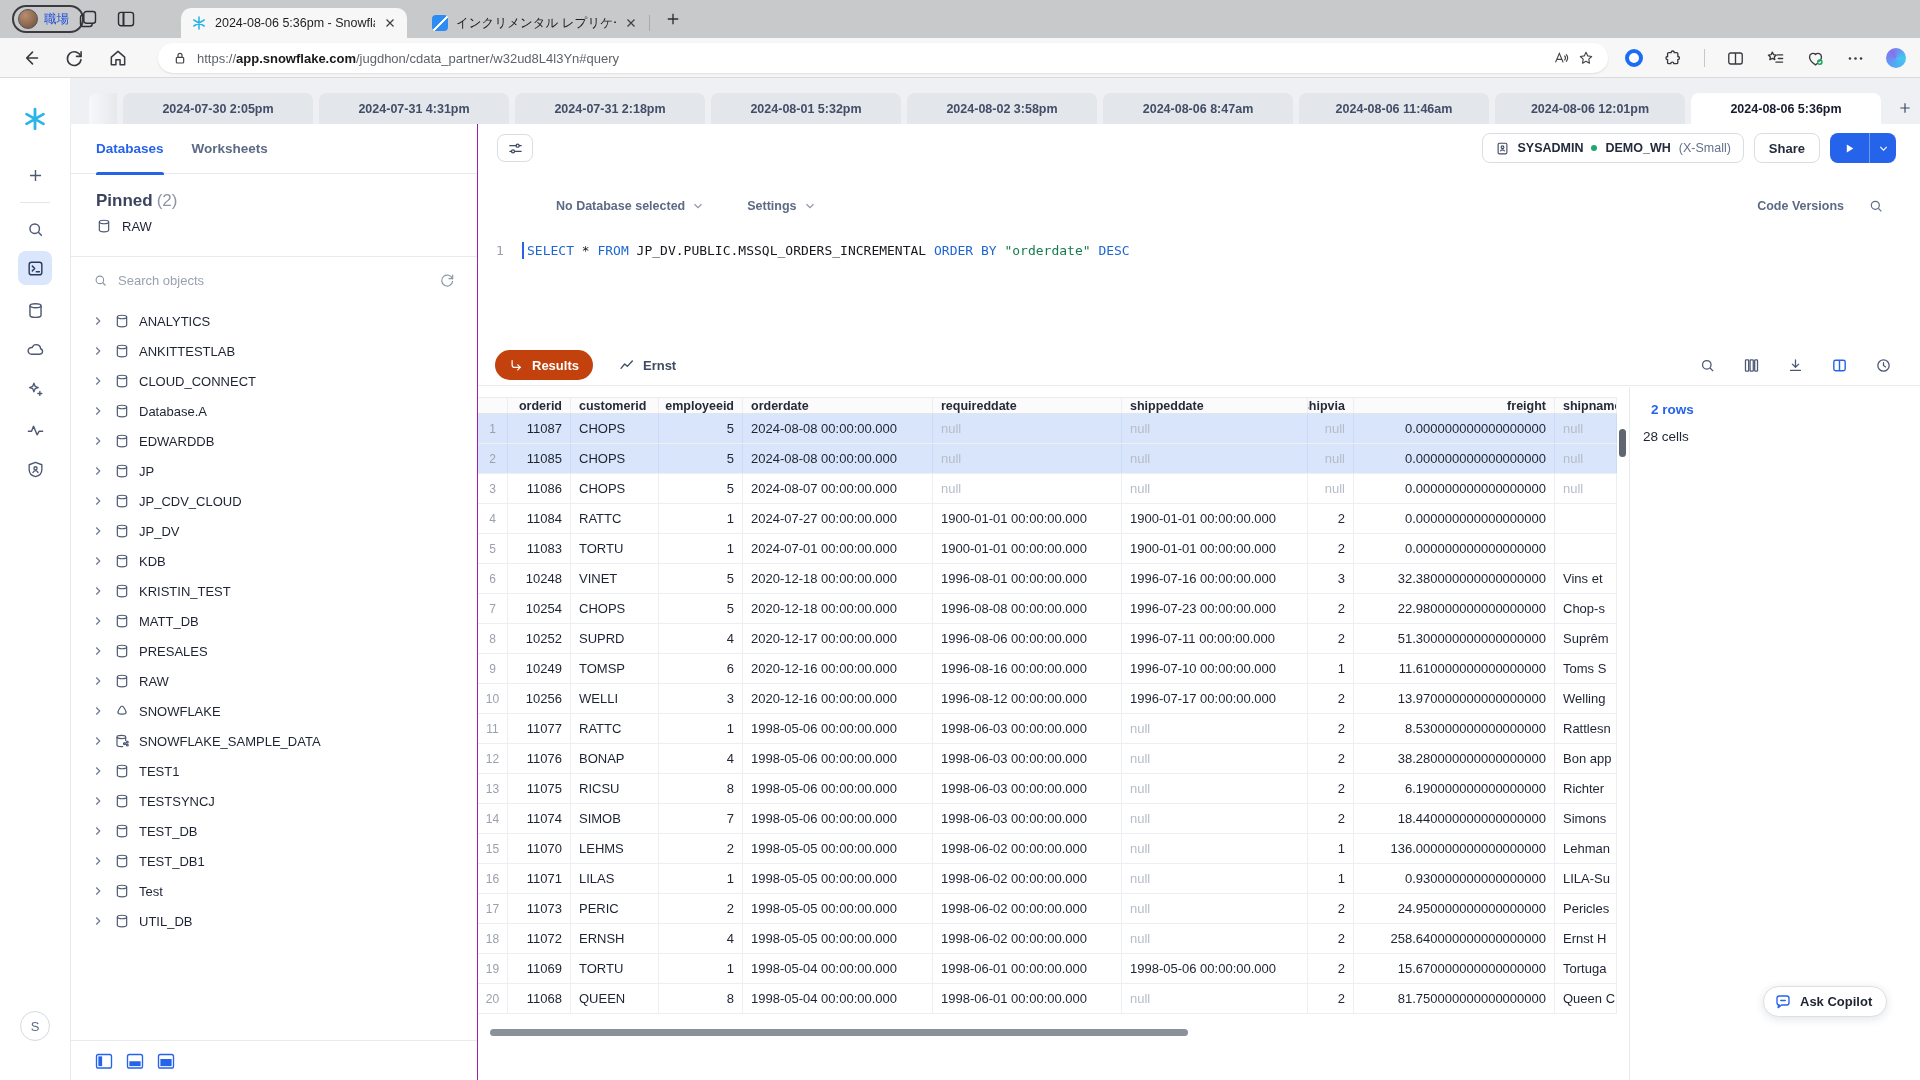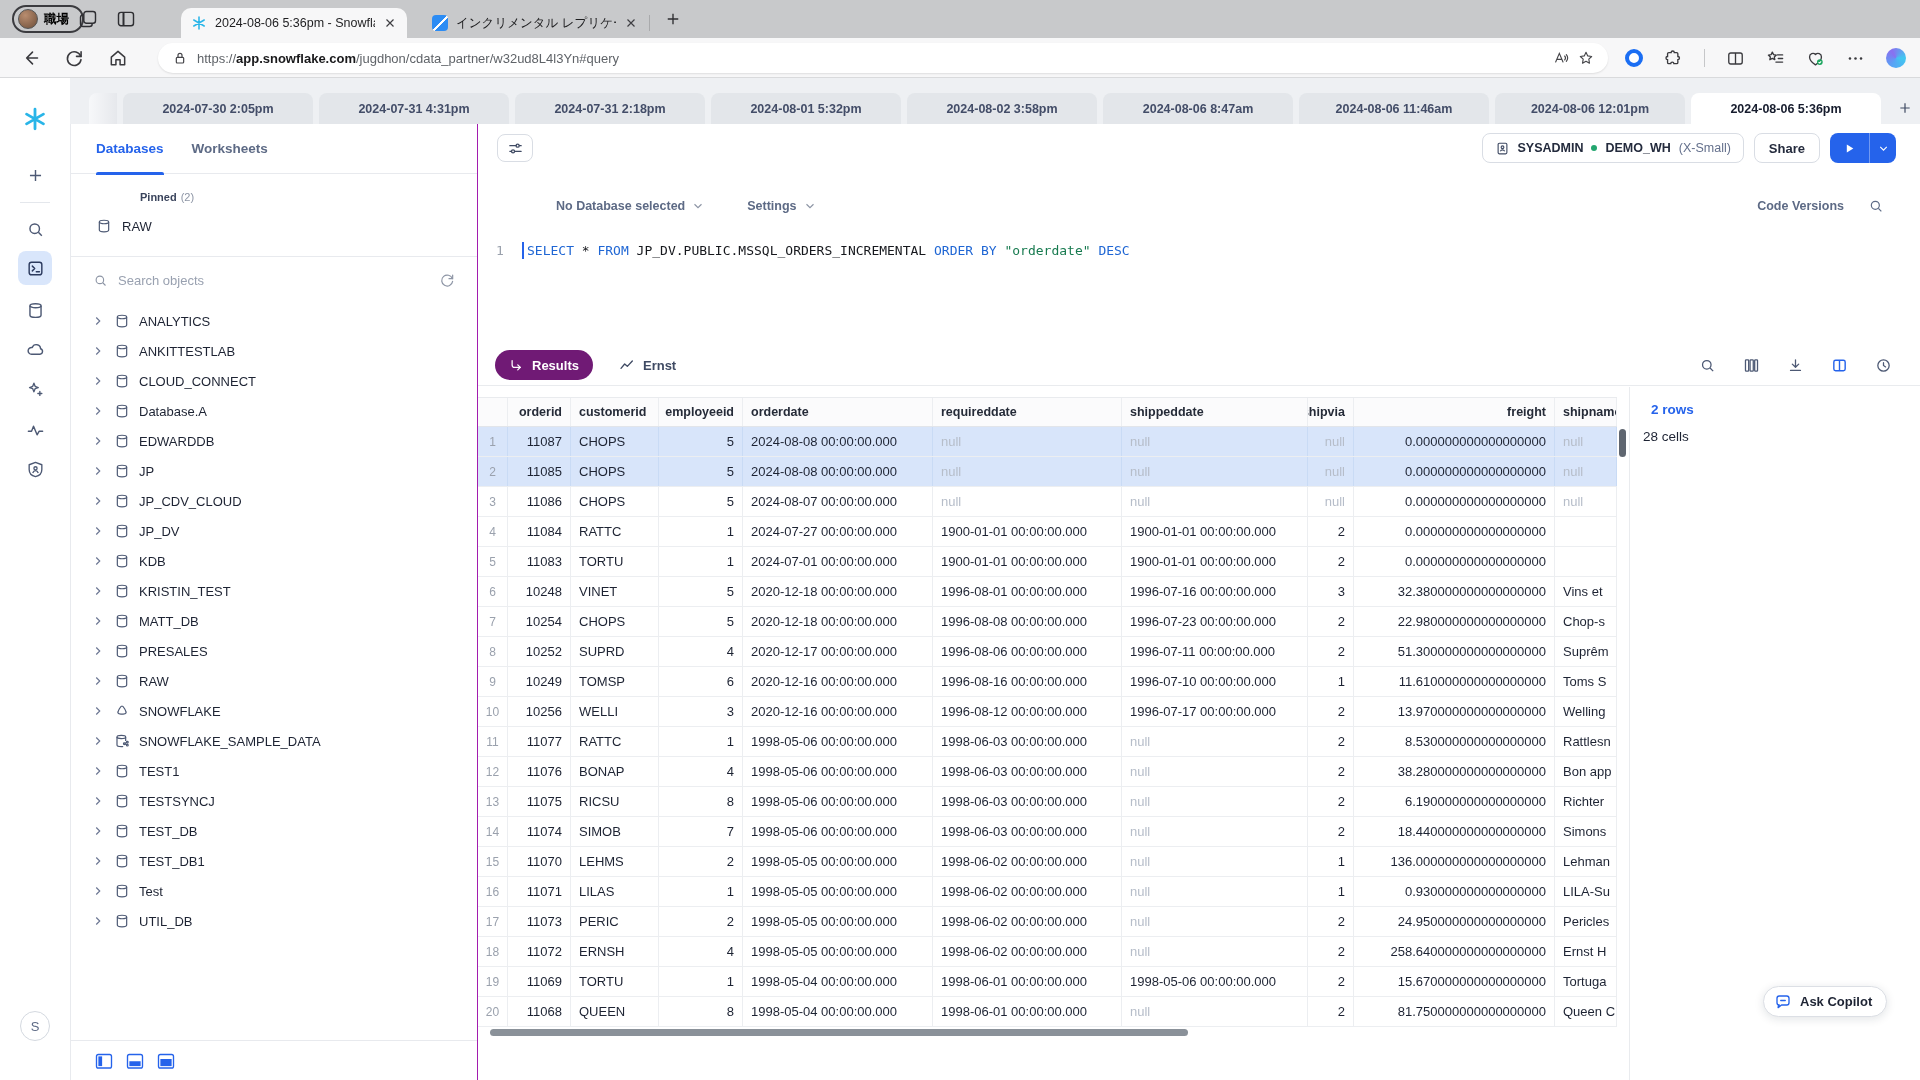--- a/index.html
+++ b/index.html
@@ -5,21 +5,21 @@
   * { margin:0; padding:0; box-sizing:border-box; }
   html,body { width:1920px; height:1080px; overflow:hidden; }
   body { font-family:"Liberation Sans", sans-serif; background:#fff; }
   svg { display:block; }
   .screen { position:relative; width:1920px; height:1080px; background:#fff; overflow:hidden; }
 
   
   .b-tabbar { position:absolute; top:0; left:0; right:0; height:38px; background:#c8c9cb; }
   .profile-pill { position:absolute; left:12px; top:5px; height:28px; border:2px solid #3b3b3f; border-radius:15px; display:flex; align-items:center; gap:6px; padding:0 13px 0 4px; }
   .avatar-photo { width:20px; height:20px; border-radius:50%; background:radial-gradient(circle at 35% 30%, #b98d6f, #6d4e3a); border:1px solid #555; }
-  .profile-label { font-size:12.5px; font-weight:700; color:#000000; }
+  .profile-label { font-size:12.5px; font-weight:400; color:#1d4ed8; }
   .tabbar-icon { position:absolute; top:9px; width:20px; height:20px; color:#2e2e32; }
   .btab { position:absolute; top:8px; height:30px; width:226px; border-radius:10px 10px 0 0; display:flex; align-items:center; gap:8px; padding:0 10px; }
   .btab.active { background:#f7f7f8; }
   .btab-title { flex:1; font-size:12.5px; color:#1e1e20; white-space:nowrap; overflow:hidden; }
   .btab .sep-line { position:absolute; right:-2px; top:7px; width:1px; height:16px; background:#a9aaac; }
   .favicon-cdata { width:16px; height:16px; border-radius:4px; background:linear-gradient(135deg,#2c8cf4 48%,#fff 48%, #fff 58%, #2c8cf4 58%); flex:none; }
   .close-x { width:14px; height:14px; color:#3e3e42; flex:none; }
   .newtab-btn { position:absolute; left:664px; top:10px; width:18px; height:18px; color:#2e2e32; }
 
   
@@ -54,21 +54,21 @@
   .rail-divider { position:absolute; left:20px; top:124px; width:30px; height:1px; background:#e4e7ec; }
   .rail-avatar { position:absolute; left:20px; top:933px; width:30px; height:30px; border-radius:50%; border:1px solid #d4d9e0; display:flex; align-items:center; justify-content:center; font-size:13px; color:#5d6a85; }
 
   
   .sidebar { position:absolute; left:70px; top:124px; width:408px; bottom:0; background:#fff; border-left:1px solid #e8eaee; border-right:1px solid #a21caf; }
   .sb-tabs { position:absolute; top:0; left:0; right:0; height:50px; border-bottom:1px solid #e8eaee; display:flex; align-items:center; gap:28px; padding-left:25px; }
   .sb-tab { position:relative; height:50px; display:flex; align-items:center; font-size:13.5px; font-weight:700; color:#5d6a85; }
   .sb-tab.active { color:#2563eb; }
   .sb-tab.active::after { content:""; position:absolute; bottom:-1px; left:0; right:0; height:3px; background:#2563eb; border-radius:2px 2px 0 0; }
   .sb-pinned { position:absolute; top:50px; left:0; right:0; height:83px; border-bottom:1px solid #e8eaee; }
-  .pinned-label { position:absolute; top:17px; left:25px; font-size:11px; font-weight:700; color:#3a445c;margin-left:44px; }
+  .pinned-label { position:absolute; top:17px; left:25px; font-size:17px; font-weight:700; color:#3a445c; }
   .pinned-count { color:#8d95a5; font-weight:400; margin-left:4px; }
   .pinned-item { position:absolute; top:44px; left:25px; display:flex; align-items:center; gap:10px; font-size:13px; color:#1d2333; }
   .sb-search { position:absolute; top:133px; left:0; right:0; height:46px; display:flex; align-items:center; gap:10px; padding:0 22px; color:#8d95a5; }
   .sb-search-input { flex:1; border:none; outline:none; font-size:13px; font-family:inherit; color:#1d2333; background:transparent; }
   .sb-search-input::placeholder { color:#99a1b0; }
   .sb-tree { position:absolute; top:182px; left:0; right:0; }
   .tree-item { height:30px; display:flex; align-items:center; gap:9px; padding-left:20px; font-size:13px; color:#1d2333; white-space:nowrap; }
   .chev { width:14px; height:14px; color:#6b7692; flex:none; }
   .tree-ic { width:16px; height:16px; color:#4d5974; flex:none; display:none; }
   .tree-ic.show { display:block; }
@@ -97,29 +97,29 @@
   .sql-row { position:absolute; top:116px; left:0; right:0; height:20px; display:flex; align-items:center; font-family:"DejaVu Sans Mono", monospace; font-size:13px; }
   .line-num { width:44px; text-align:center; color:#9aa1ad; flex:none; }
   .cursor-bar { width:2px; height:17px; background:#2563eb; margin-right:3px; flex:none; }
   .sql-text { white-space:pre; color:#16181d;text-align:right; }
   .tok-kw { color:#1f66d4; }
   .tok-str { color:#177a4f; }
 
   
   .results { position:absolute; top:221px; left:0; right:0; bottom:0; }
   .results-toolbar { position:absolute; top:0; left:0; right:0; height:41px; border-bottom:1px solid #e9ebee; display:flex; align-items:center; gap:26px; padding:0 28px 0 17px; }
-  .results-pill { height:30px; border-radius:16px; background:#701a75; color:#fff; display:flex; align-items:center; gap:8px; padding:0 14px; font-size:13px; font-weight:700; }
+  .results-pill { height:30px; border-radius:16px; background:#c2410c; color:#fff; display:flex; align-items:center; gap:8px; padding:0 14px; font-size:13px; font-weight:700; }
   .chart-tab { display:flex; align-items:center; gap:8px; font-size:13px; font-weight:700; color:#3f4a63; }
   .tab-ic { width:16px; height:16px; }
   .rt-icons { margin-left:auto; display:flex; align-items:center; gap:27px; color:#4d5974; }
   .rt-icon { width:17px; height:17px; }
   .rt-icon.active { color:#2563eb; }
 
   .grid { position:absolute; top:52px; left:0; width:1139px; }
-  .grid-header { display:flex; height:30px; border-top:1px solid #e9ebee; border-bottom:1px solid #e2e5ea; background:#fbfbfc; }
+  .grid-header { display:flex; height:17px; border-top:1px solid #e9ebee; border-bottom:1px solid #e2e5ea; background:#fbfbfc; }
   .gh-cell { display:flex; align-items:center; padding:0 8px; border-right:1px solid #eceef1; font-size:12.5px; font-weight:700; color:#252b38; overflow:hidden; white-space:nowrap; }
   .grid-row { display:flex; height:30px; border-bottom:1px solid #eceef1; background:#fff; }
   .grid-row.selected { background:#d8e5fa; }
   .gcell { display:flex; align-items:center; padding:0 8px; border-right:1px solid #eceef1; font-size:13px; color:#1d2333; overflow:hidden; white-space:nowrap; }
   .grid-row.selected .gcell { border-right-color:#c9dbf5; border-bottom-color:#c9dbf5; }
   .null-cell span { color:#b6bdc9; }
   .c0 { justify-content:center; color:#9aa1ad; font-size:12px; }
   .r { justify-content:flex-end; }
   .w0{width:30px}.w1{width:63px}.w2{width:88px}.w3{width:84px}.w4{width:190px}
   .w5{width:189px}.w6{width:186px}.w7{width:46px}.w8{width:201px}.w9{width:62px}

